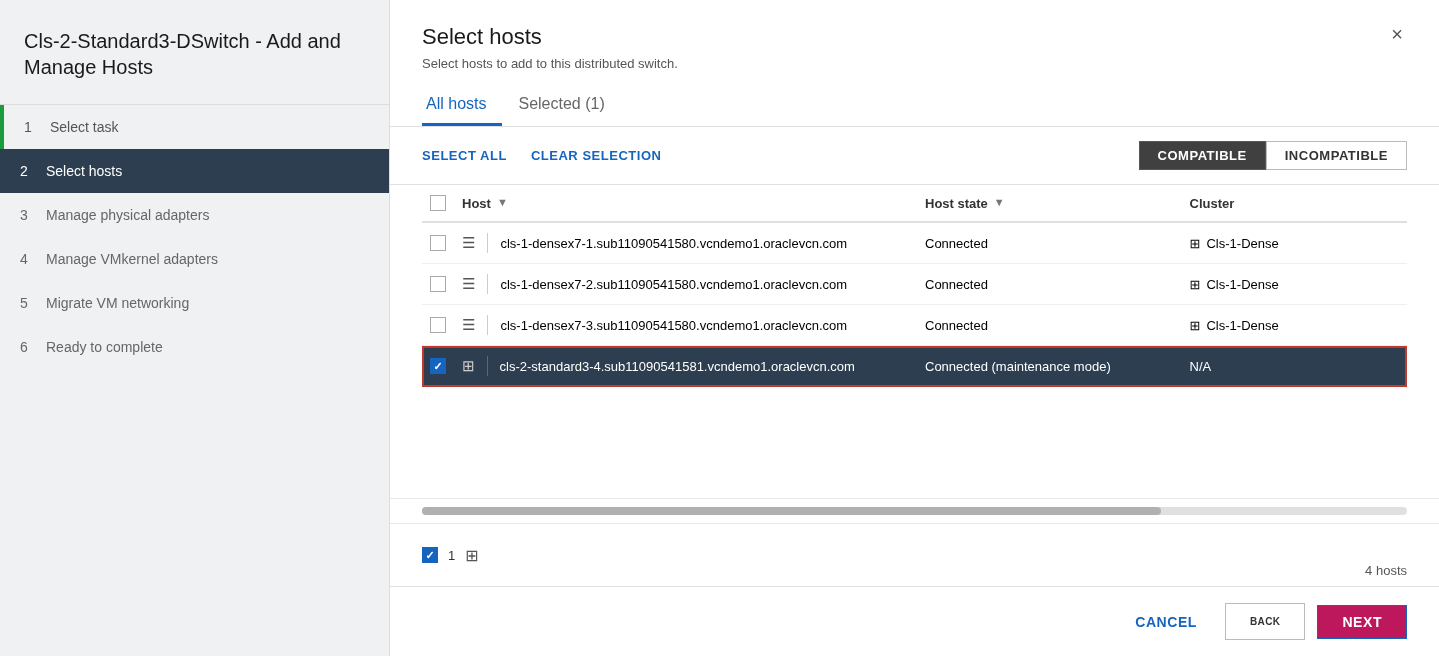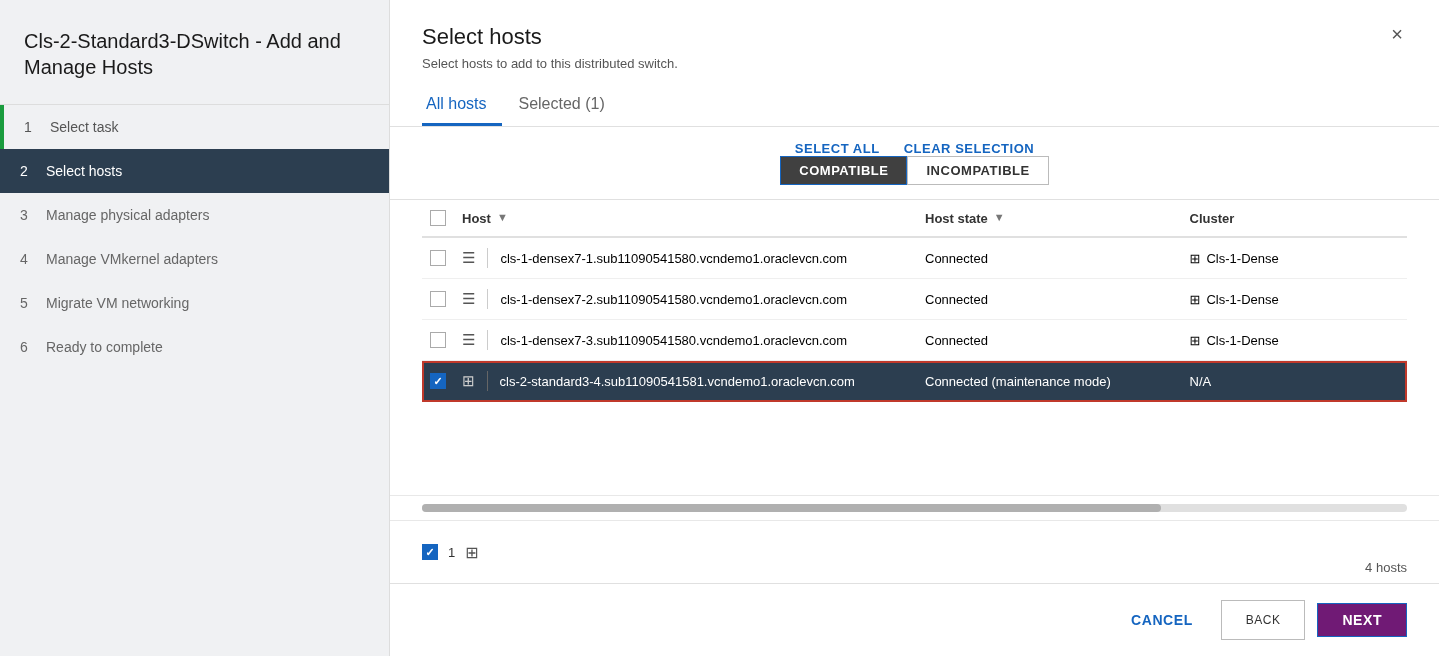--- a/index.html
+++ b/index.html
@@ -123,21 +123,20 @@
       font-weight: 500;
     }
 
     
     .toolbar {
       display: flex;
       align-items: center;
       padding: 14px 32px;
       border-bottom: 1px solid #e0e0e0;
       justify-content: space-between;
-      flex-direction: column;
     }
     .toolbar-left {
       display: flex;
       gap: 24px;
     }
     .toolbar-btn {
       background: none;
       border: none;
       cursor: pointer;
       color: #1565c0;
@@ -327,28 +326,28 @@
       font-size: 14px;
       font-weight: 600;
       cursor: pointer;
       padding: 8px 16px;
       letter-spacing: 0.04em;
     }
     .btn-back {
       background: #fff;
       border: 1px solid #bbb;
       color: #333;
-      font-size: 12px;
-      font-weight: 400;
+      font-size: 10px;
+      font-weight: 700;
       cursor: pointer;
       padding: 12px 24px;
       letter-spacing: 0.04em;
     }
     .btn-next {
-      background: #701a75;
+      background: #be185d;
       border: 1px solid #1565c0;
       color: #fff;
       font-size: 14px;
       font-weight: 600;
       cursor: pointer;
       padding: 8px 24px;
       letter-spacing: 0.04em;
       text-align: center;
     }
 

